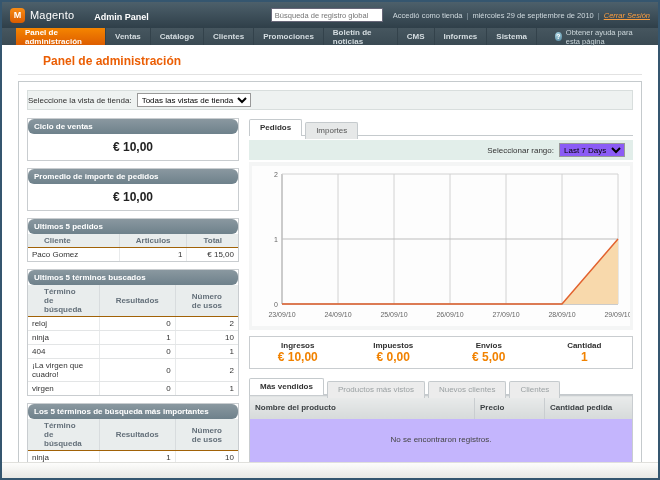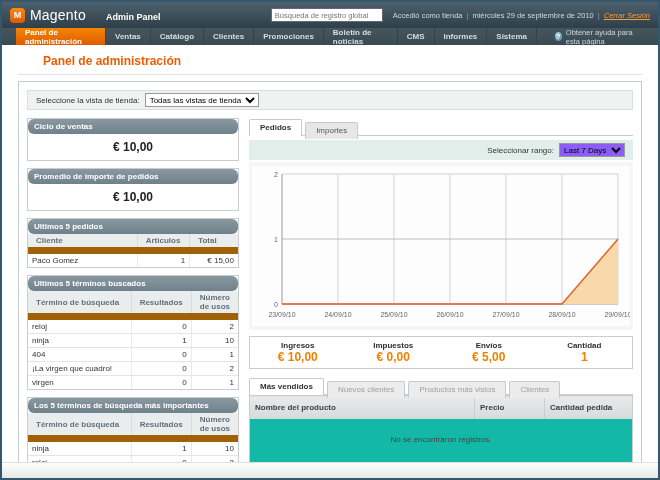--- a/index.html
+++ b/index.html
@@ -17,21 +17,21 @@
     background:linear-gradient(#4d606b,#2f3f49);
     display:flex; align-items:center;
     padding:0 8px; color:#fff;
   }
   .logo-icon {
     width:15px; height:15px; border-radius:4px;
     background:linear-gradient(#f98c14,#d95b00);
     display:flex; align-items:center; justify-content:center;
     color:#fff; font-size:9px; font-weight:bold; margin-right:5px;
   }
-  .brand { font-size:14px; letter-spacing:0.2px; }
+  .brand { font-size:11px; letter-spacing:0.2px; }
   .brand-suffix { font-size:9px; font-weight:bold; margin-left:20px; margin-top:3px; }
   .header-spacer { flex:1; }
   .global-search {
     width:112px; height:14px; font-size:7.5px;
     border:1px solid #667; padding:1px 3px;
     font-family:"Liberation Sans", sans-serif;
   }
   .header-meta { font-size:7.5px; color:#cfd9de; margin-left:10px; white-space:nowrap; }
   .header-meta .sep { margin:0 4px; color:#8fa0aa; }
   .logout-link { color:#fb9d3f; text-decoration:underline; cursor:pointer;font-style:italic; }
@@ -64,39 +64,39 @@
     margin:0 16px;
   }
   .main-box {
     margin:6px 16px 0 16px;
     border:1px solid #c5cacd; background:#fff;
     height:386px; padding:8px;
   }
   .store-bar {
     background:#eef2f1; border:1px solid #d8dedd;
     height:20px; display:flex; align-items:center;
-    font-size:8px; color:#2f2f2f; padding:0 8px;
+    font-size:8px; color:#2f2f2f; padding:0 0;
   }
   .store-bar select { font-size:8px; height:14px; margin-left:5px; border:1px solid #999; background:#fff; font-family:"Liberation Sans", sans-serif; }
   .columns { display:flex; margin-top:8px; }
   .left-col { width:212px; flex:none; }
   .right-col { flex:1; margin-left:10px; min-width:0; }
   
   .card { border:1px solid #c9cdd0; margin-bottom:7px; background:#fff; }
   .card-header {
     background:linear-gradient(#8a98a0,#6e818b);
     color:#fff; font-size:8px; font-weight:bold;
     padding:3px 6px;
     border-radius:6px;
   }
   .card-value { text-align:center; font-size:12px; font-weight:bold; color:#222; padding:6px 0; }
   table.mini { width:100%; border-collapse:collapse; font-size:8px; color:#333; }
   table.mini th {
     background:#e9eded; color:#64707a; font-weight:bold; text-align:left;
-    padding:2px 8px; border-bottom:7px solid #a16207; border-right:1px solid #d8dcde;
+    padding:2px 16px; border-bottom:1px solid #a16207; border-right:1px solid #d8dcde;
   }
   table.mini td { padding:2px 4px; border-bottom:1px solid #e3e5e6; border-right:1px solid #e8eaeb; }
   table.mini th:last-child, table.mini td:last-child { border-right:none; }
   table.mini td.num { text-align:right; }
   table.mini tr:last-child td { border-bottom:none; }
   
   .tab-row { display:flex; border-bottom:1px solid #c5cacd; height:18px; }
   .tab {
     font-size:8px; padding:3px 10px; margin-right:3px; cursor:pointer;
     border:1px solid #c5cacd; border-bottom:none; background:#e6e8e8; color:#555;
@@ -120,21 +120,21 @@
   .total-label { font-size:8px; font-weight:bold; color:#2f2f2f; }
   .total-value { font-size:12px; font-weight:bold; color:#f18200; }
   .grid-table { width:100%; border:1px solid #c9cdd0; border-collapse:collapse; font-size:8px; }
   .grid-table th {
     background:linear-gradient(#e9ebeb,#d6dada);
     color:#3a3f42; font-weight:bold; text-align:left;
     padding:7px 5px; border-right:1px solid #c9cdd0;
   }
   .grid-table th:last-child { border-right:none; }
   .grid-table td.empty-msg {
-    background:#14b8a6; text-align:center; color:#444;
+    background:#c4b5fd; text-align:center; color:#444;
     padding:16px 0 18px 0;
   }
   .page-footer {
     position:absolute; left:0; right:0; bottom:0; height:16px;
     background:linear-gradient(#fdfdfc,#e8e8e4);
     border-top:1px solid #e0e0dc;
   }
   .chart-label { font-size:7px; fill:#666; font-family:"Liberation Sans", sans-serif; }
 </style>
 </head>
@@ -353,22 +353,22 @@
           <div class="total-value">€ 5,00</div>
         </div>
         <div class="total-cell">
           <div class="total-label">Cantidad</div>
           <div class="total-value">1</div>
         </div>
       </div>
 
       <div class="tab-row" style="margin-top:8px">
         <div class="tab active">Más vendidos</div>
+        <div class="tab disabled">Productos más vistos</div>
         <div class="tab disabled">Nuevos clientes</div>
-        <div class="tab disabled">Productos más vistos</div>
         <div class="tab disabled">Clientes</div>
       </div>
 
       <table class="grid-table">
         <thead>
           <tr>
             <th>Nombre del producto</th>
             <th style="width:70px">Precio</th>
             <th style="width:88px">Cantidad pedida</th>
           </tr>

